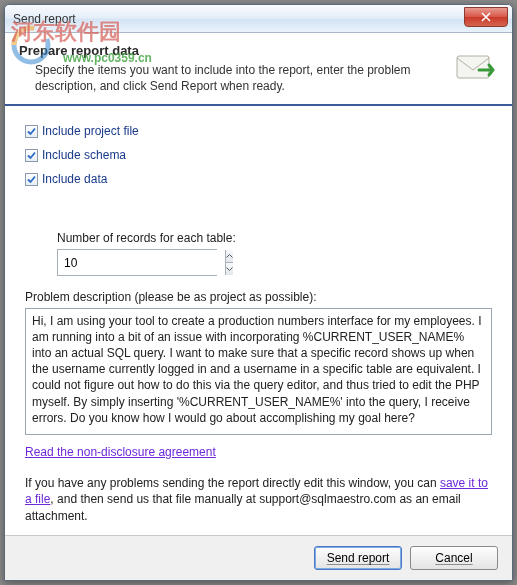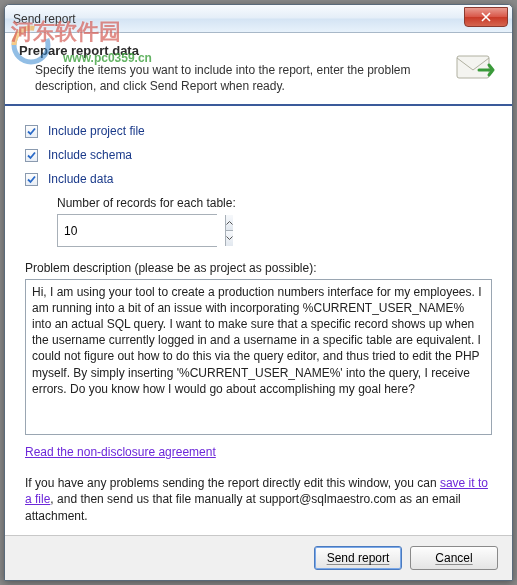--- a/index.html
+++ b/index.html
@@ -102,34 +102,34 @@
       padding: 18px 20px 10px 20px;
       display: flex;
       flex-direction: column;
       background: #fff;
       overflow: hidden;
     }
     .checkbox-row {
       display: flex;
       align-items: center;
       margin-bottom: 10px;
-      gap: 10px;
+      gap: 4px;
     }
     .checkbox {
       width: 13px; height: 13px;
       border: 1px solid #8a9aaf;
       background: linear-gradient(to bottom, #fdfdfd, #e8eef6);
       display: flex;
       align-items: center;
       justify-content: center;
       cursor: pointer;
     }
     .checkbox svg { width: 11px; height: 11px; }
     .cb-label { color: #1a3a8a; font-size: 12px; }
-    .indent { margin-left: 32px; }
+    .indent { margin-left: 32px; margin-top: 35px; }
     .field-label {
       color: #222;
       font-size: 12px;
       margin-bottom: 4px;
     }
     .spinner-wrap {
       display: flex;
       width: 160px;
       height: 34px;
       border: 1px solid #a8b0b8;

